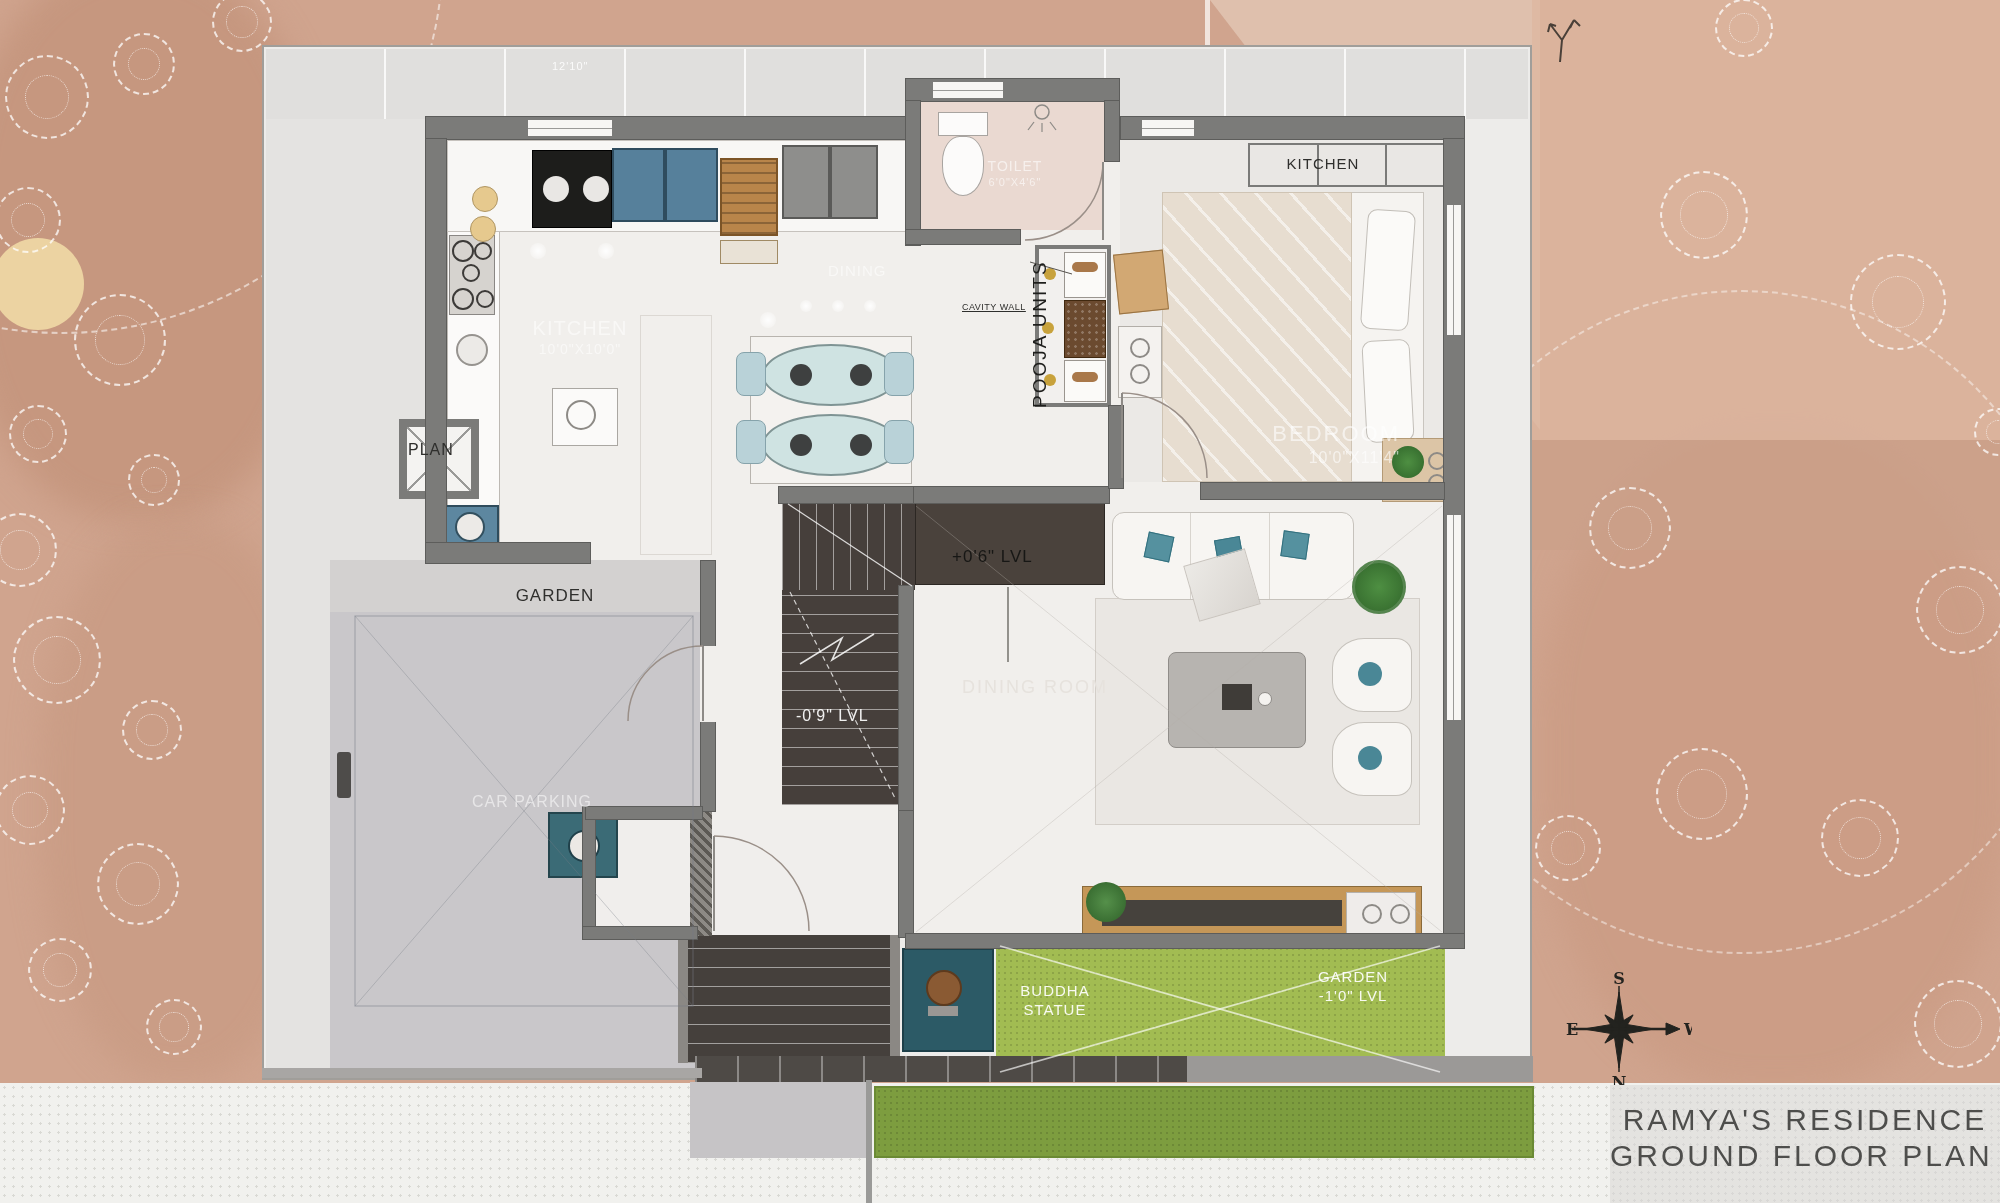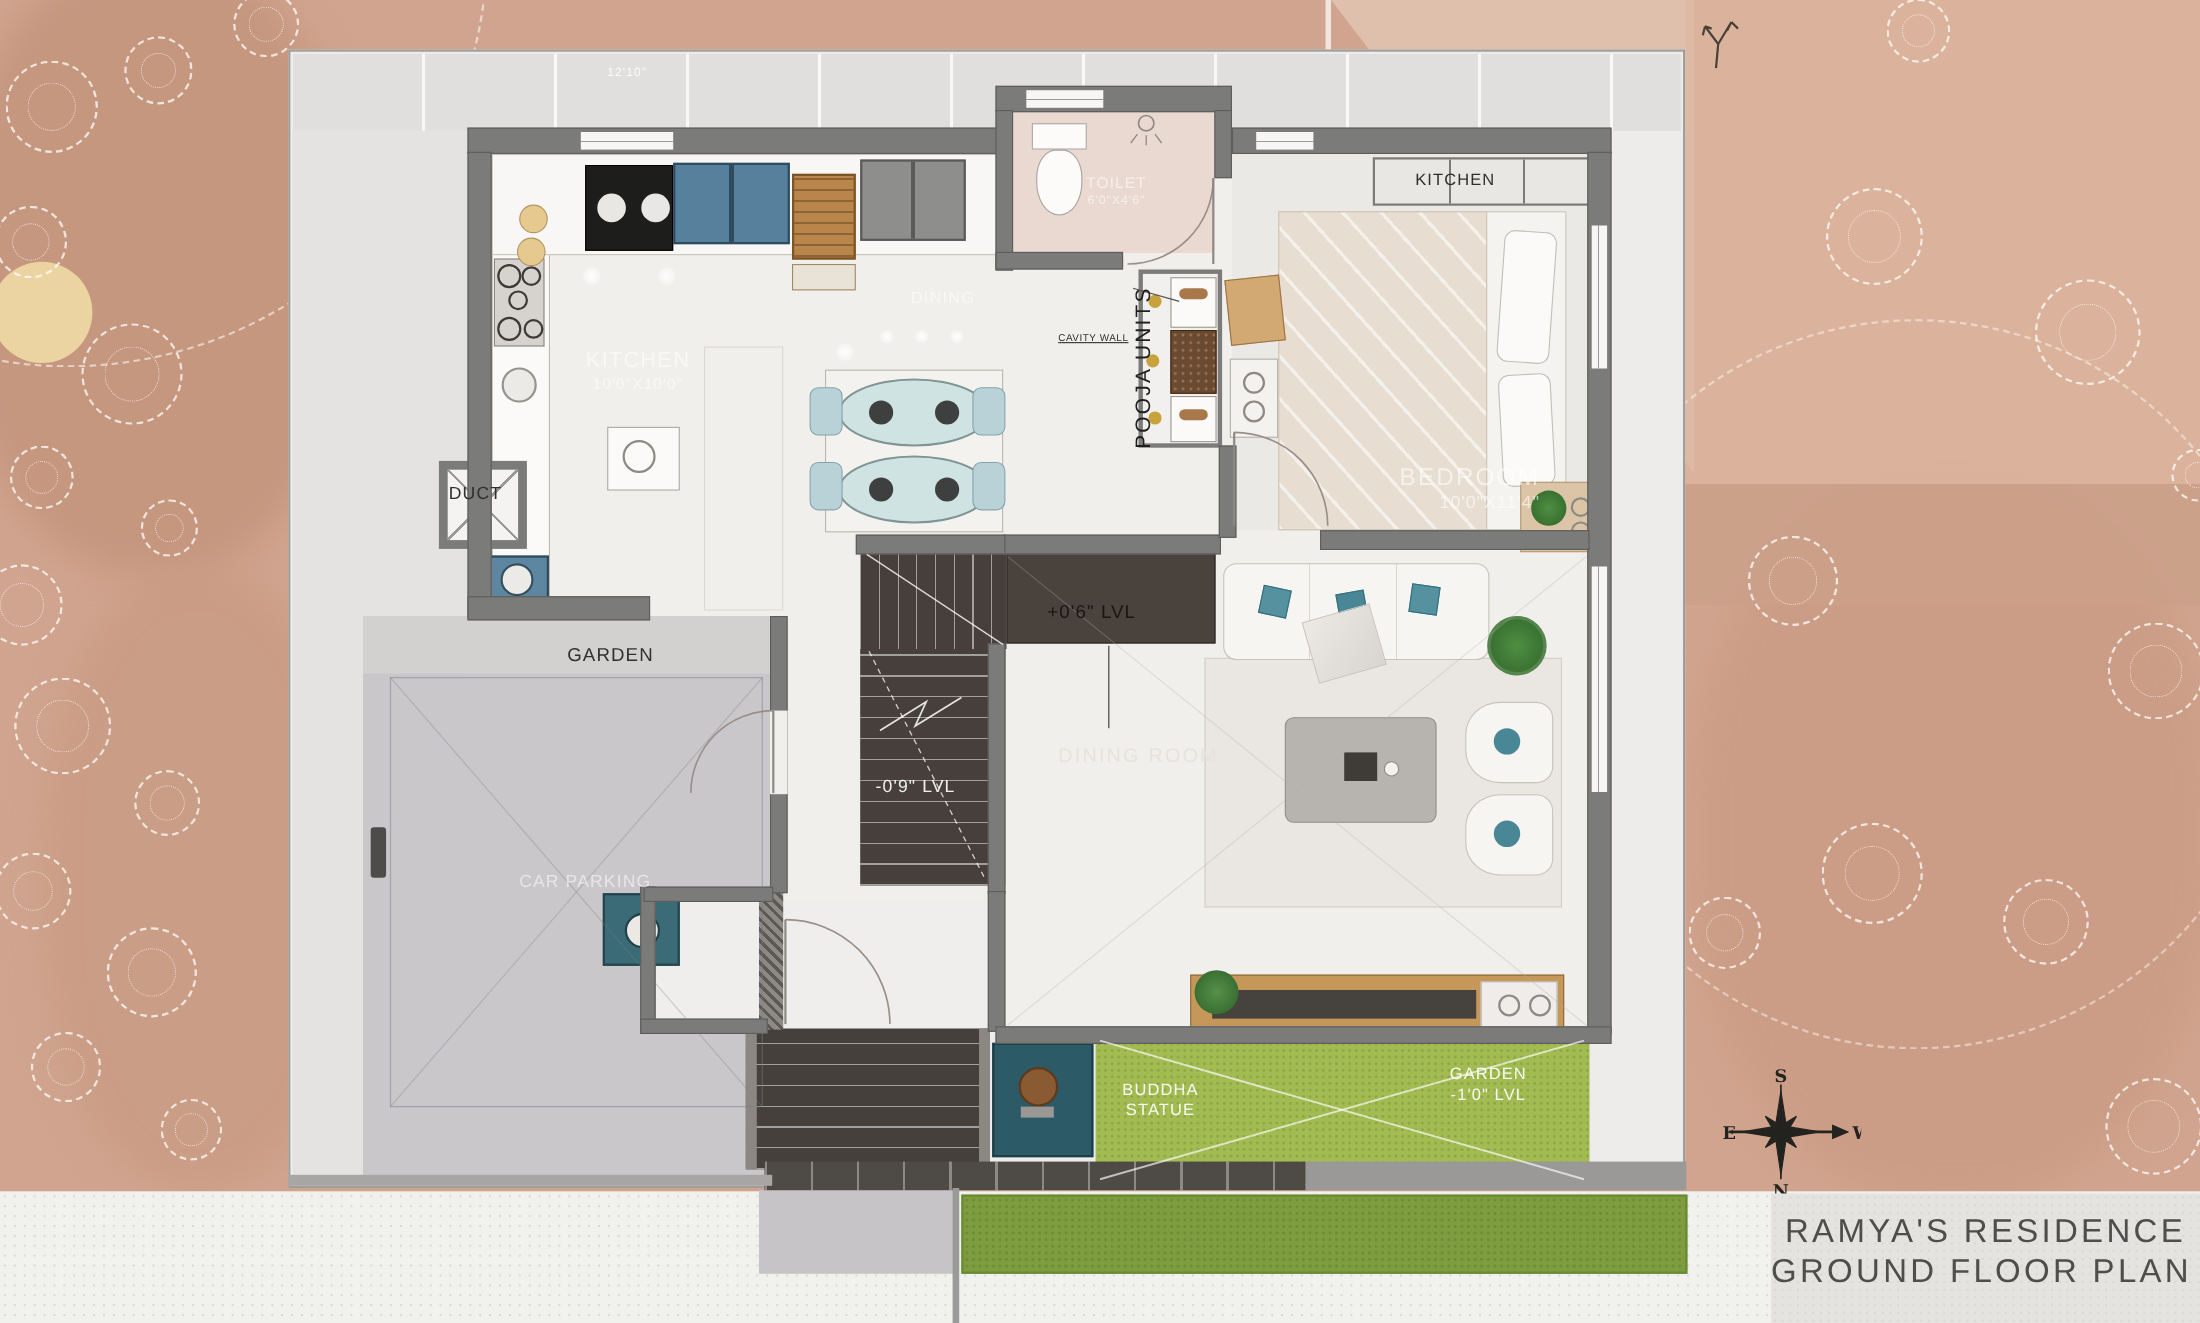--- a/index.html
+++ b/index.html
@@ -90,21 +90,21 @@
   <div class="wall" style="left:898px;top:585px;width:16px;height:228px;"></div>
   <div class="wall" style="left:898px;top:810px;width:16px;height:128px;"></div>
   <div class="wall" style="left:905px;top:933px;width:560px;height:16px;"></div>
   <div class="wall" style="left:582px;top:806px;width:14px;height:134px;"></div>
   <div class="wall" style="left:585px;top:806px;width:118px;height:14px;"></div>
   <div class="wall" style="left:582px;top:926px;width:116px;height:14px;"></div>
   <div class="abs" style="left:262px;top:1068px;width:440px;height:10px;background:#a8a6a4;z-index:25;"></div>
 
   <div class="abs" style="left:399px;top:419px;width:80px;height:80px;background:#f4f3f1;border:8px solid #7b7b79;box-sizing:border-box;z-index:24;
        background-image:linear-gradient(45deg,transparent 48.7%,#9a9a98 48.7%,#9a9a98 51.3%,transparent 51.3%),linear-gradient(-45deg,transparent 48.7%,#9a9a98 48.7%,#9a9a98 51.3%,transparent 51.3%);"></div>
-  <div class="lbl" style="left:408px;top:440px;font-size:16px;z-index:35;">DUCT</div>
+  <div class="lbl" style="left:408px;top:440px;font-size:16px;z-index:35;">PLAN</div>
 
   <div class="furn" style="left:447px;top:150px;width:53px;height:395px;background:#fbfaf9;border:1px solid #bdb9b4;"></div>
   <div class="furn" style="left:449px;top:235px;width:46px;height:80px;background:#d6d3cf;border:1px solid #8a8784;"></div>
   <div class="abs" style="left:452px;top:240px;width:18px;height:18px;border-radius:50%;border:2px solid #3c3a38;z-index:15;"></div>
   <div class="abs" style="left:474px;top:242px;width:14px;height:14px;border-radius:50%;border:2px solid #3c3a38;z-index:15;"></div>
   <div class="abs" style="left:462px;top:264px;width:14px;height:14px;border-radius:50%;border:2px solid #3c3a38;z-index:15;"></div>
   <div class="abs" style="left:452px;top:288px;width:18px;height:18px;border-radius:50%;border:2px solid #3c3a38;z-index:15;"></div>
   <div class="abs" style="left:476px;top:290px;width:14px;height:14px;border-radius:50%;border:2px solid #3c3a38;z-index:15;"></div>
   <div class="abs" style="left:456px;top:334px;width:28px;height:28px;border-radius:50%;background:#eceae7;border:2px solid #96938f;z-index:15;"></div>
   <div class="abs" style="left:472px;top:186px;width:24px;height:24px;border-radius:50%;background:#e6c98e;border:1px solid #b09663;z-index:15;"></div>

